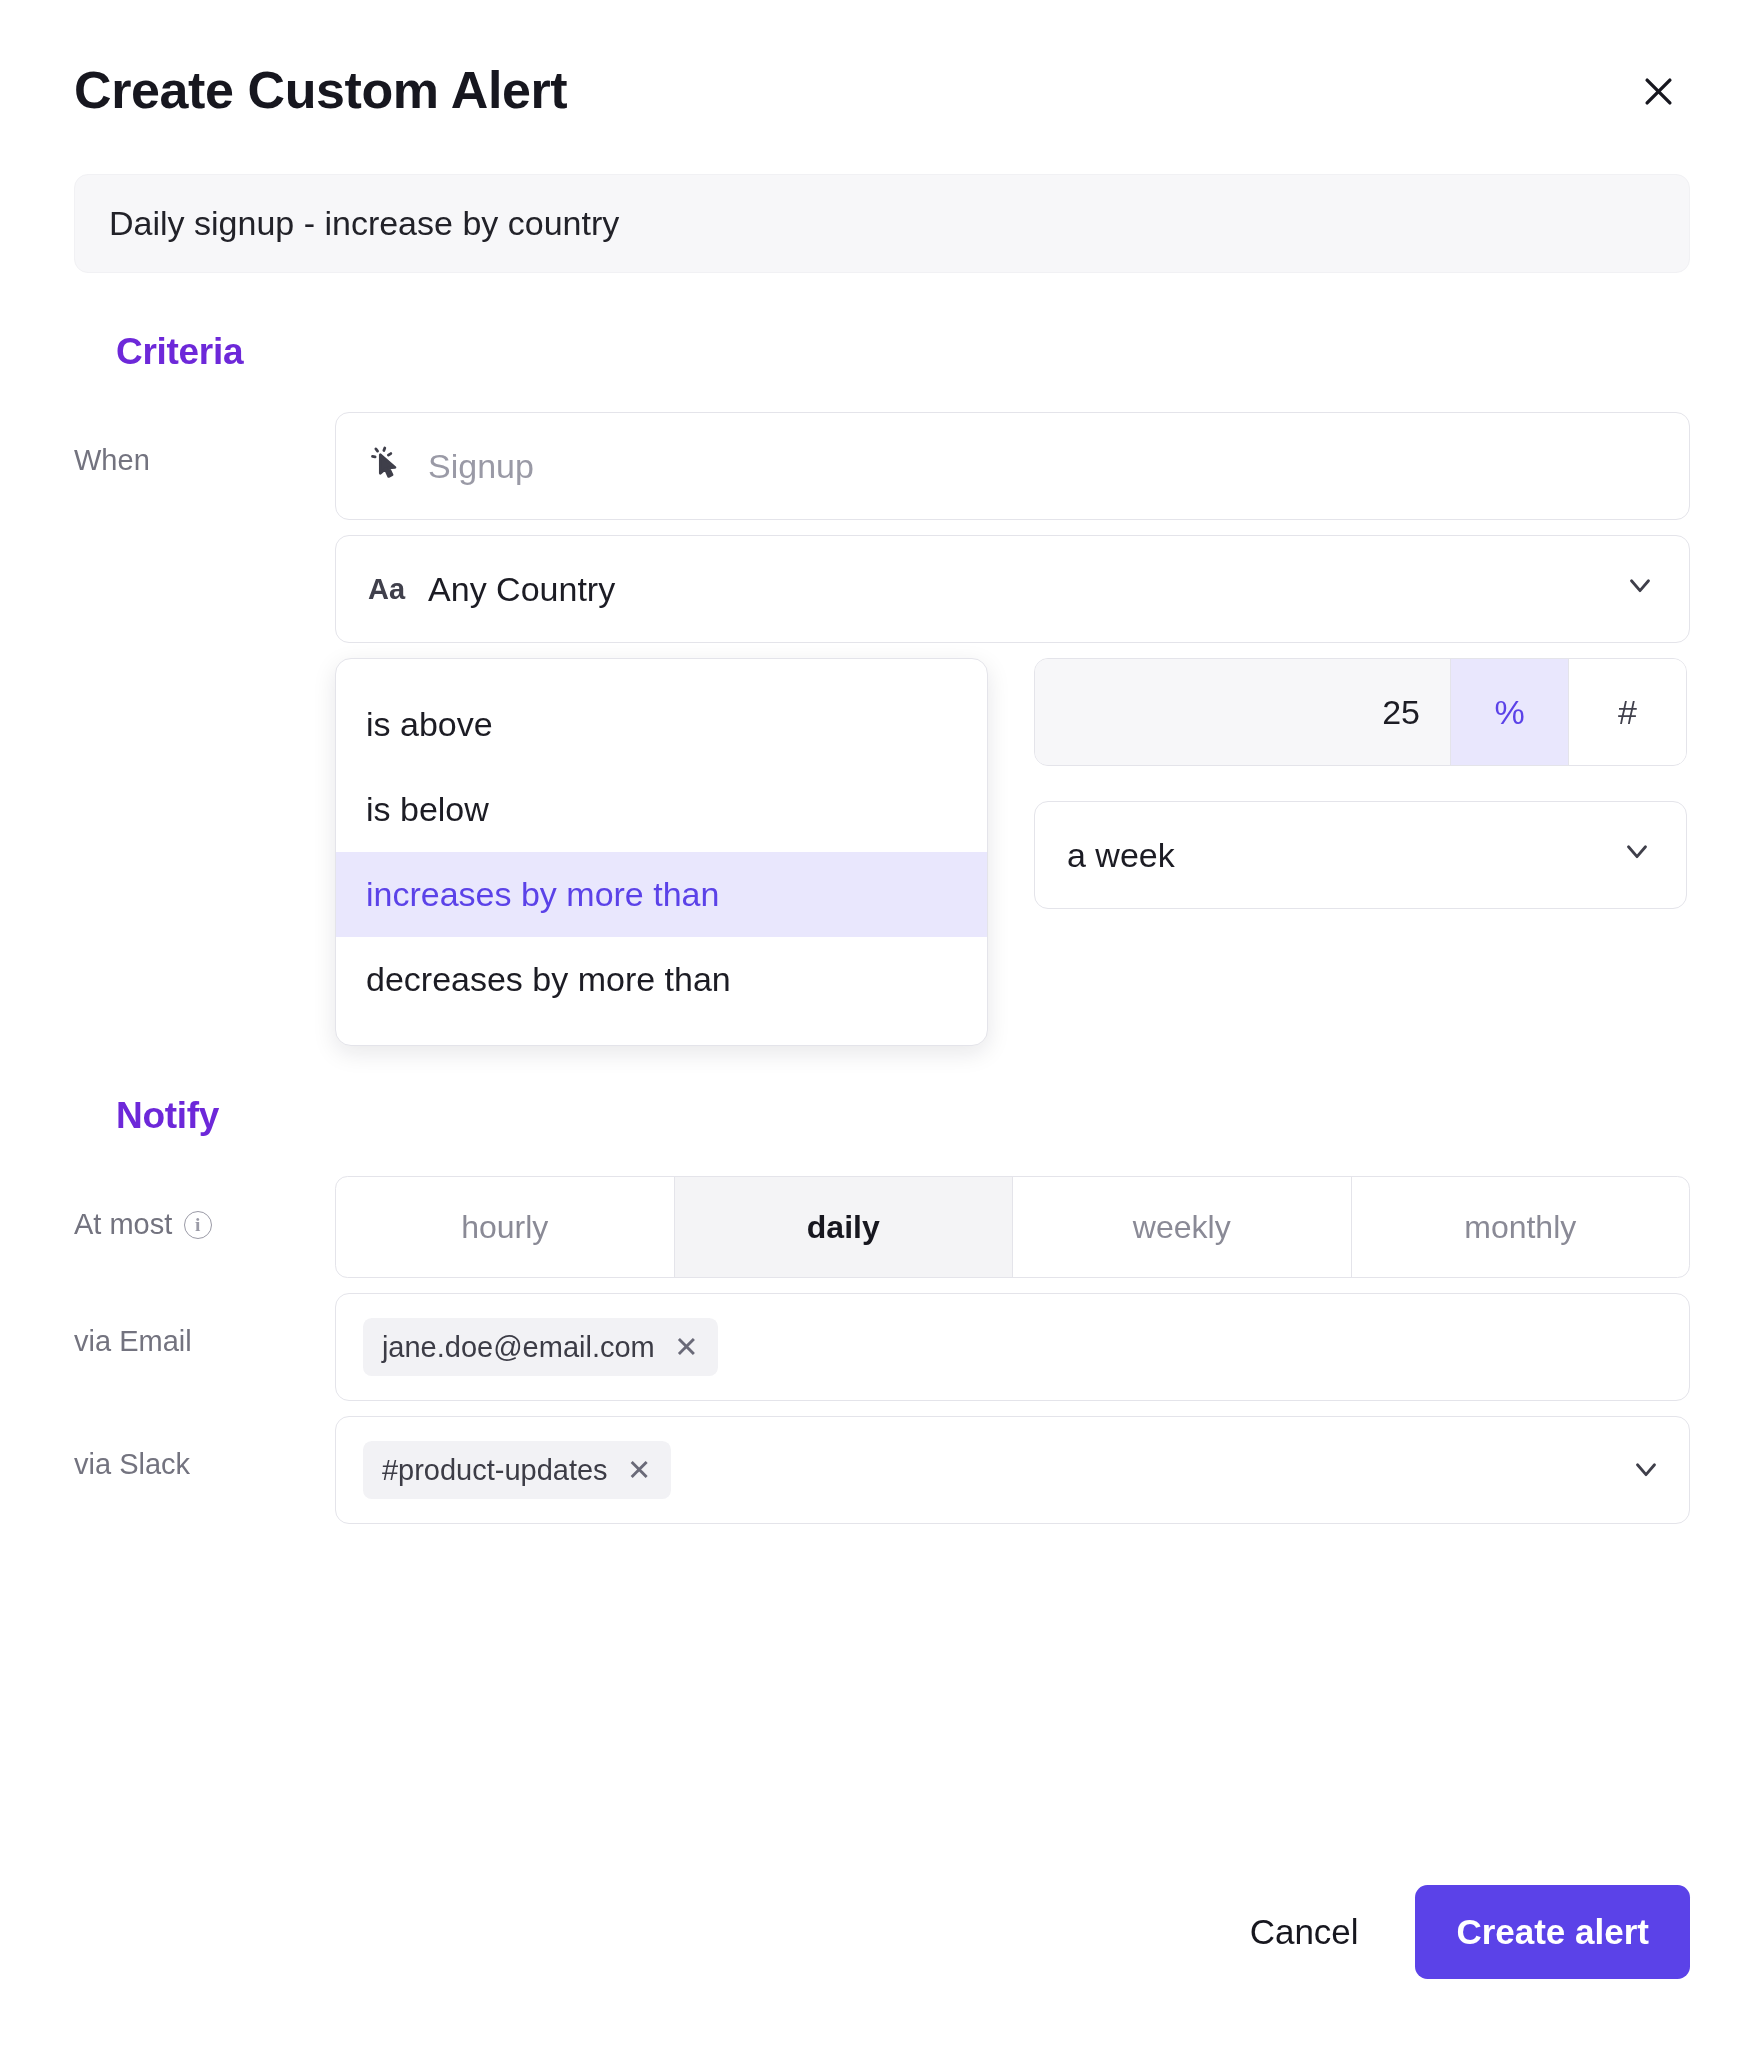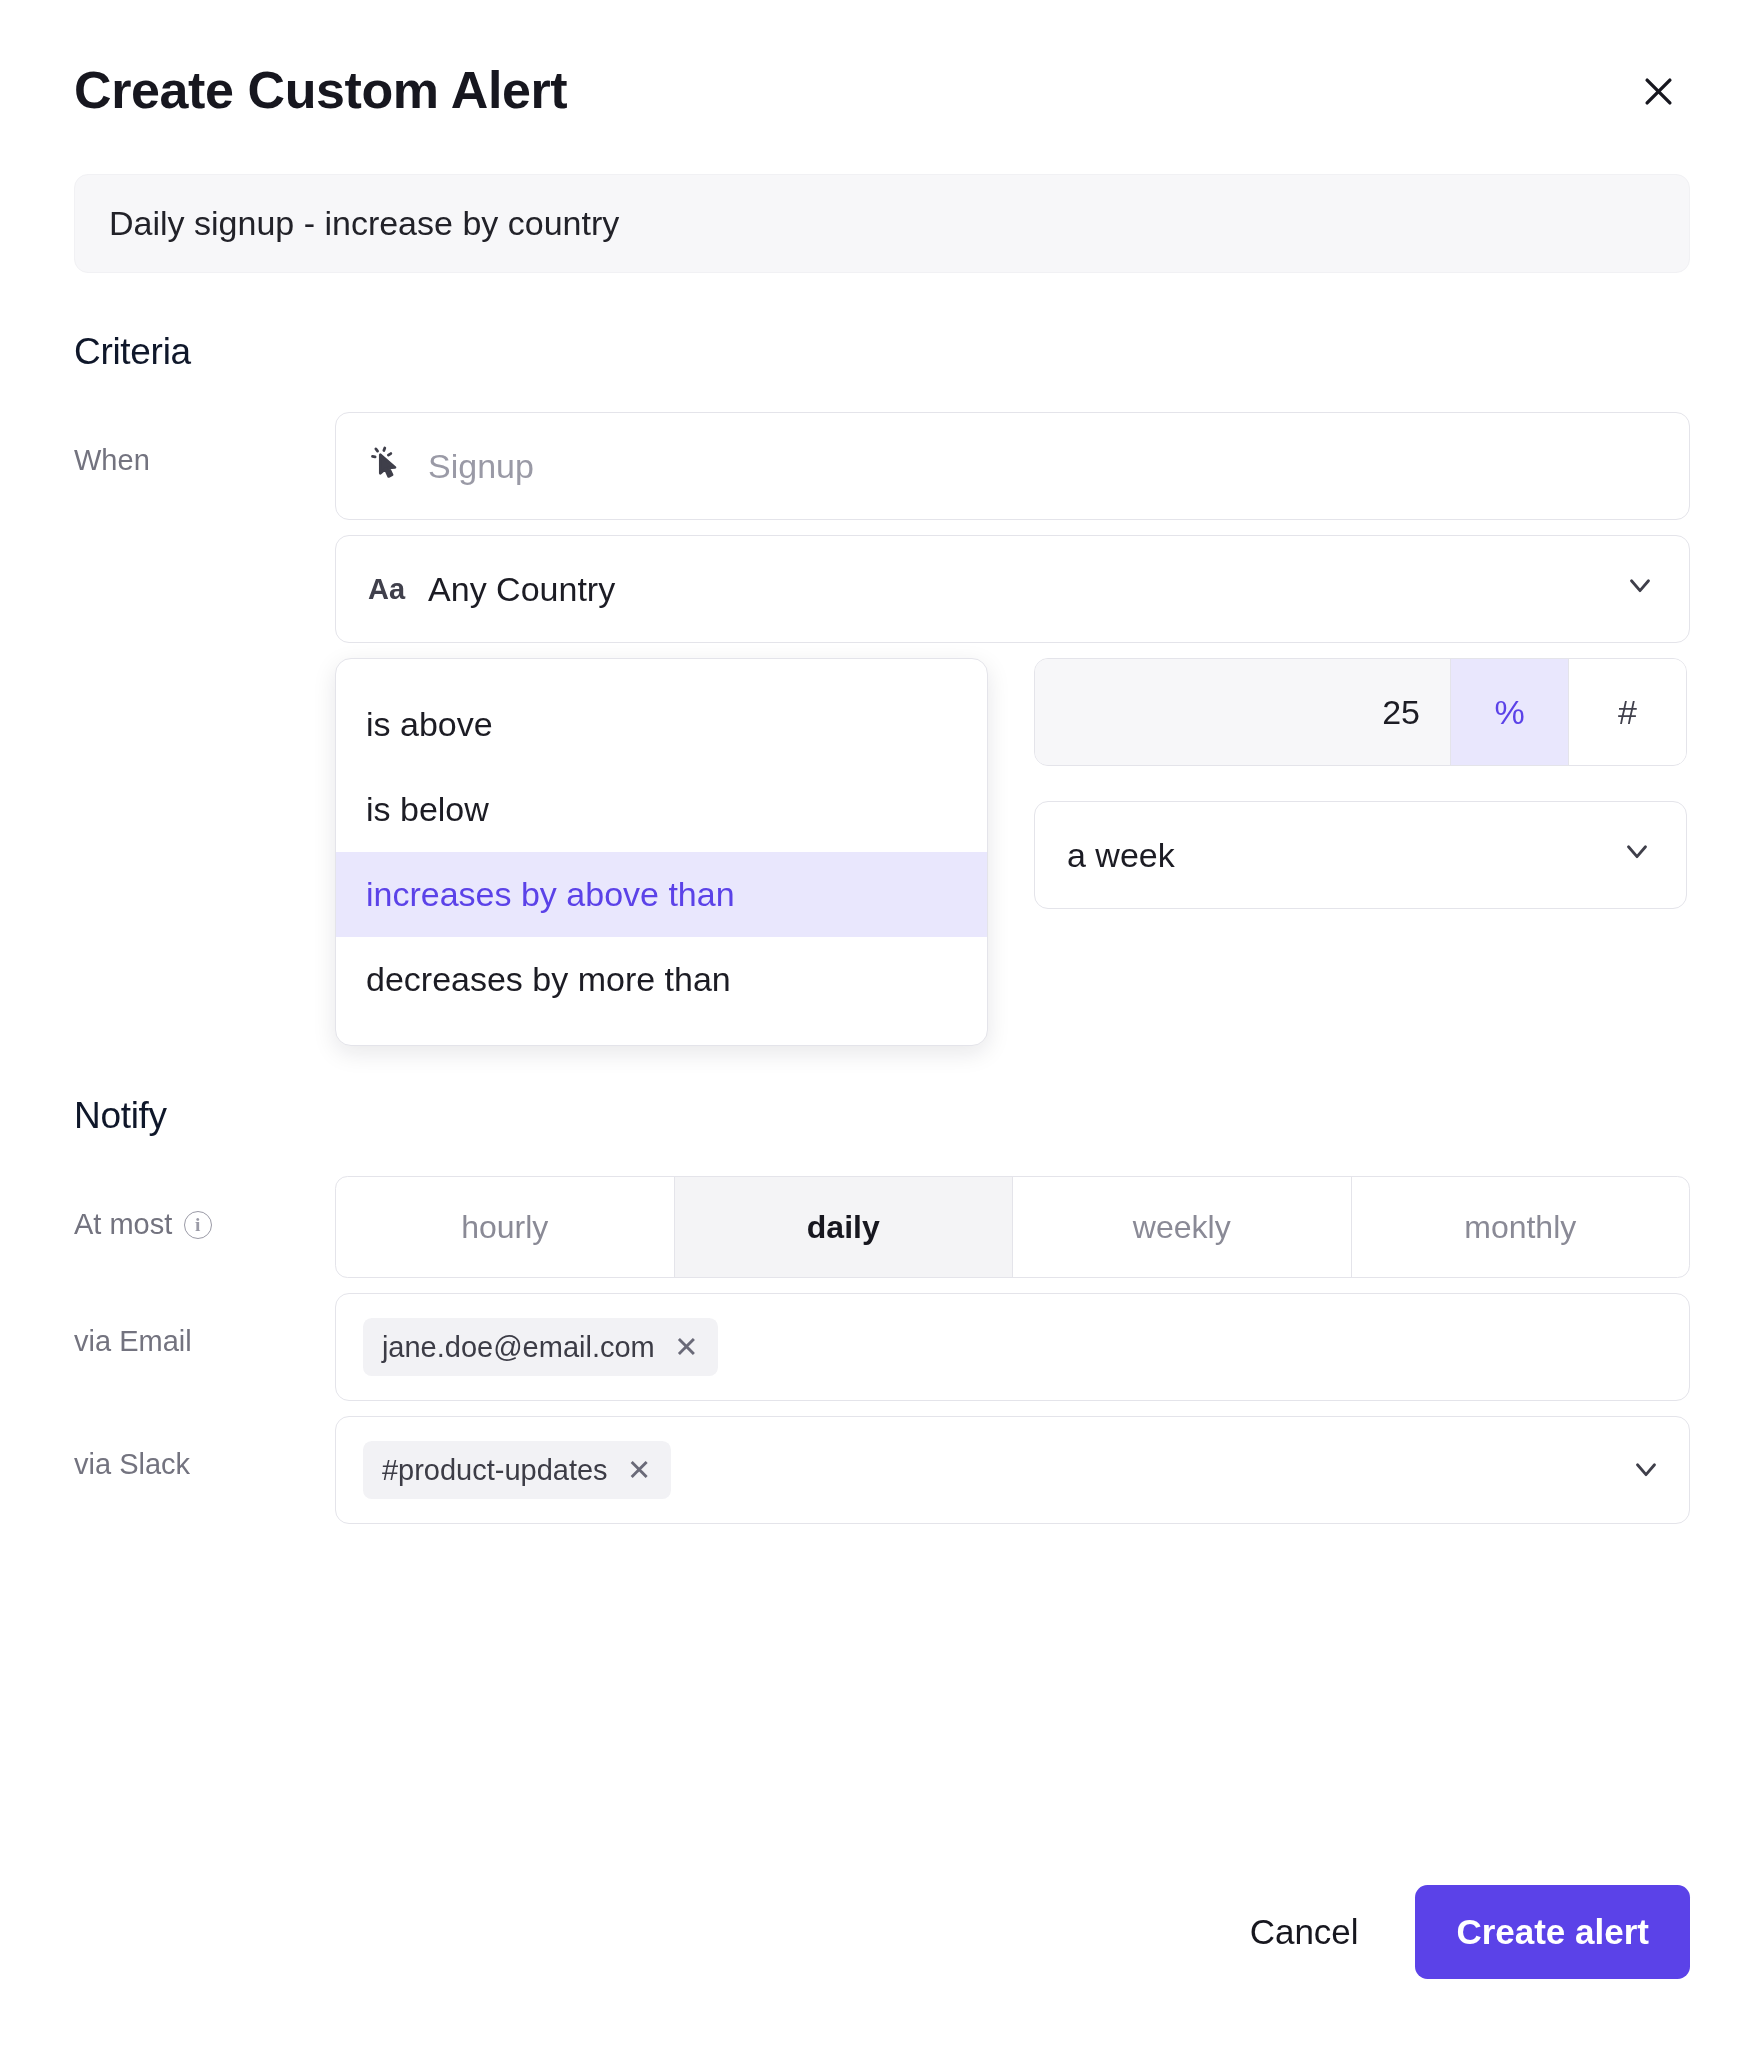--- a/index.html
+++ b/index.html
@@ -64,24 +64,25 @@
     align-items: center;
     padding: 0 34px;
     font-size: 34px;
     color: #222229;
     margin-bottom: 58px;
   }
 
   
   .section-title {
     font-size: 37px;
-    font-weight: normal;
-    color: #0f172a;
+    font-weight: bold;
+    color: #6d28d9;
     margin-bottom: 39px;
     letter-spacing: -0.3px;
+    margin-left: 42px;
   }
 
   
   .row {
     display: flex;
     align-items: flex-start;
     margin-bottom: 15px;
   }
   .row-label {
     width: 261px;
@@ -364,21 +365,21 @@
   </div>
 
   <div class="row">
     <div class="row-label"></div>
     <div class="row-fields">
       <div class="criteria-row3">
 
         <div class="dropdown-open">
           <div class="dropdown-item">is above</div>
           <div class="dropdown-item">is below</div>
-          <div class="dropdown-item selected">increases by above than</div>
+          <div class="dropdown-item selected">increases by more than</div>
           <div class="dropdown-item">decreases by more than</div>
         </div>
 
         <div class="right-col">
           <div class="value-group">
             <div class="value-input">25</div>
             <div class="unit-btn active">%</div>
             <div class="unit-btn">#</div>
           </div>
 

